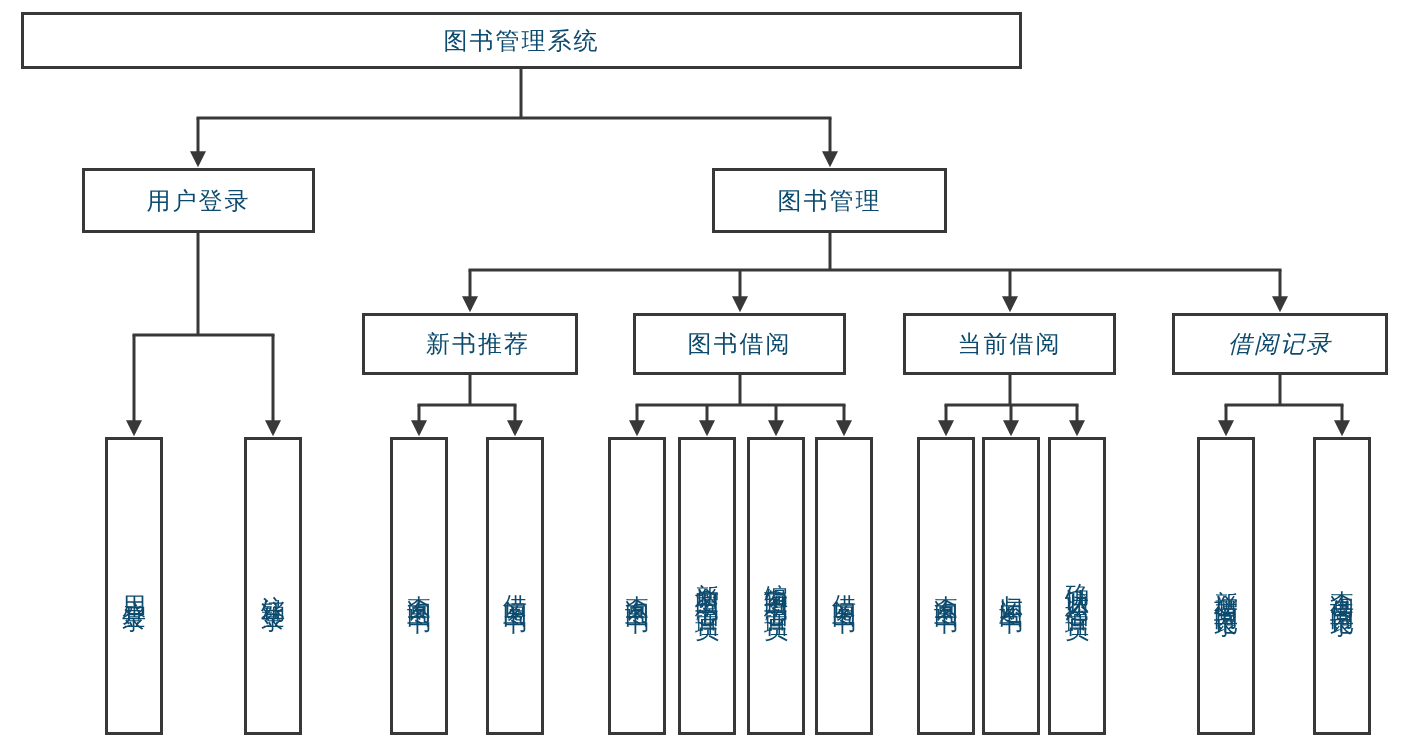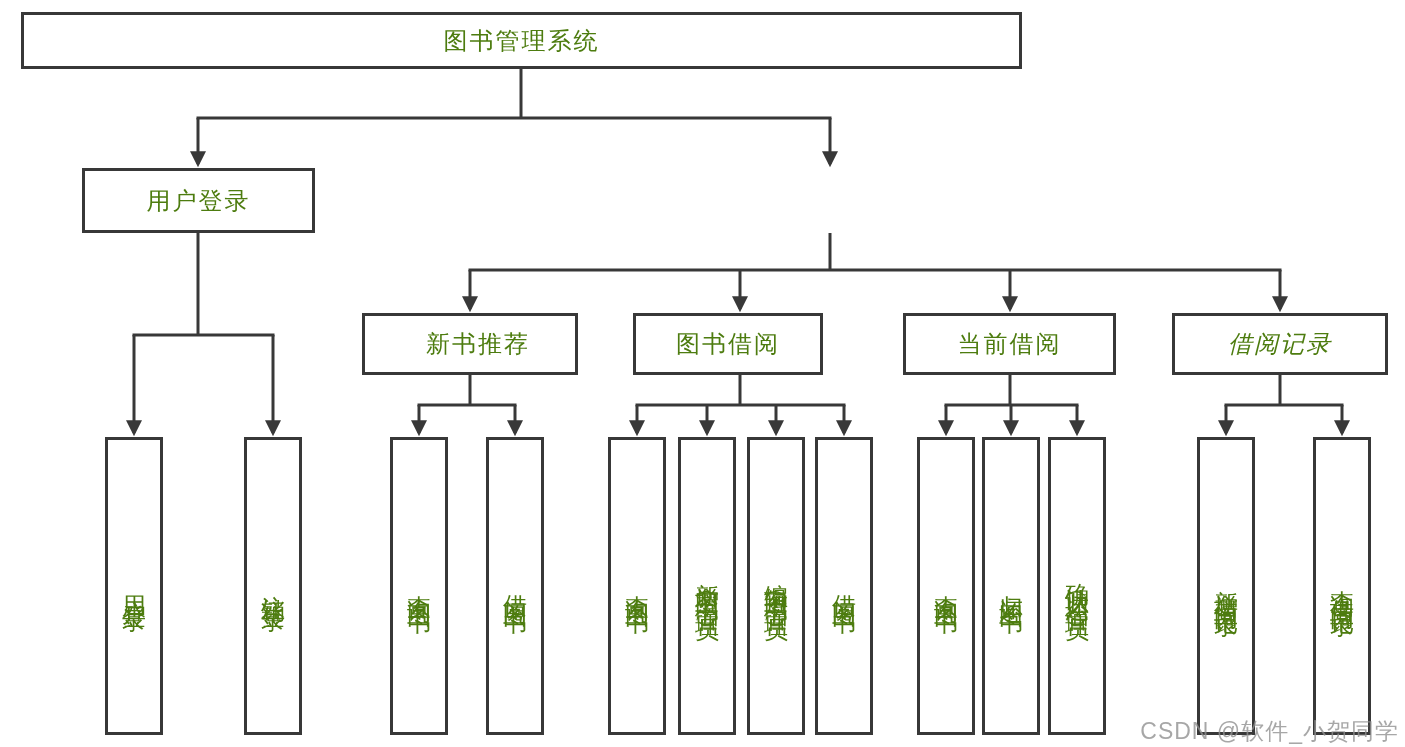--- a/index.html
+++ b/index.html
@@ -17,42 +17,42 @@
     width: 1405px; height: 747px;
   }
   .box {
     position: absolute;
     background: #ffffff;
     border: 3px solid #383838;
     box-sizing: border-box;
     display: flex;
     align-items: center;
     justify-content: center;
-    color: #4d7c0f;
+    color: #0c4a6e;
     font-size: 24px;
     letter-spacing: 2px;
     text-align: center;
     z-index: 2;
   }
   .vbox span {
     writing-mode: vertical-rl;
     text-orientation: mixed;
     letter-spacing: 5px;
     line-height: 1;
     font-size: 24px;
   }
   
   .b-root   { left: 21px;   top: 12px;  width: 1001px; height: 57px; }
   
   .b-login  { left: 82px;   top: 168px; width: 233px;  height: 65px; }
   .b-mgmt   { left: 712px;  top: 168px; width: 235px;  height: 65px; }
   
   .lv3      { top: 313px; height: 62px; }
   .b-newrec { left: 362px;  width: 216px; padding-left: 16px; }
-  .b-borrow { left: 633px;  width: 190px; }
+  .b-borrow { left: 633px;  width: 213px; }
   .b-cur    { left: 903px;  width: 213px; justify-content: center; }
   .b-rec    { left: 1172px; width: 216px; font-style: italic; }
   
   .lv4      { top: 437px; height: 298px; width: 58px; }
   .p1  { left: 105px; }
   .p2  { left: 244px; }
   .p3  { left: 390px; }
   .p4  { left: 486px; }
   .p5  { left: 608px; }
   .p6  { left: 678px; }
@@ -129,20 +129,23 @@
     </g>
   </svg>
 
   <div class="box b-root">
     <span>图书管理系统</span>
   </div>
 
   <div class="box b-login">
     <span>用户登录</span>
   </div>
+  <div class="box b-mgmt">
+    <span>图书管理</span>
+  </div>
 
   <div class="box lv3 b-newrec">
     <span>新书推荐</span>
   </div>
   <div class="box lv3 b-borrow">
     <span>图书借阅</span>
   </div>
   <div class="box lv3 b-cur">
     <span>当前借阅</span>
   </div>
@@ -183,15 +186,14 @@
   <div class="box vbox lv4 p11">
     <span>确认归还（管理员）</span>
   </div>
   <div class="box vbox lv4 p12">
     <span>新增借阅记录</span>
   </div>
   <div class="box vbox lv4 p13">
     <span>查询借阅记录</span>
   </div>
 
-  <div id="watermark">CSDN @软件_小贺同学</div>
 
 </div>
 
 </body></html>

